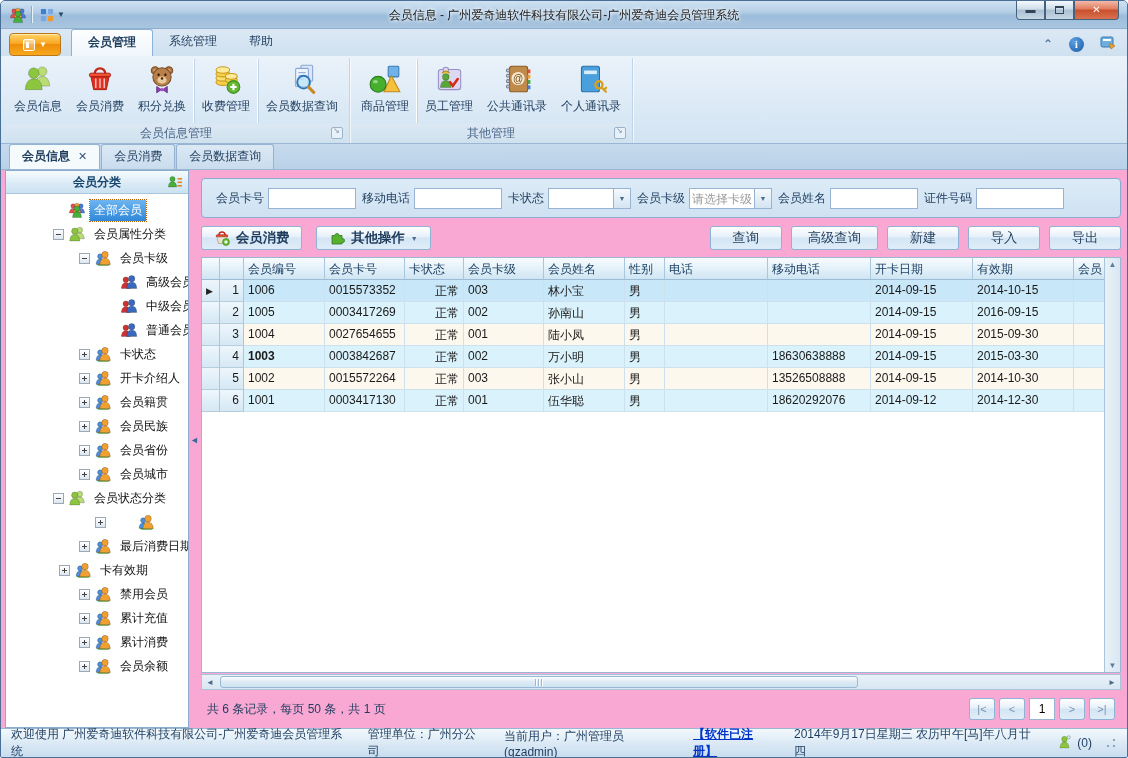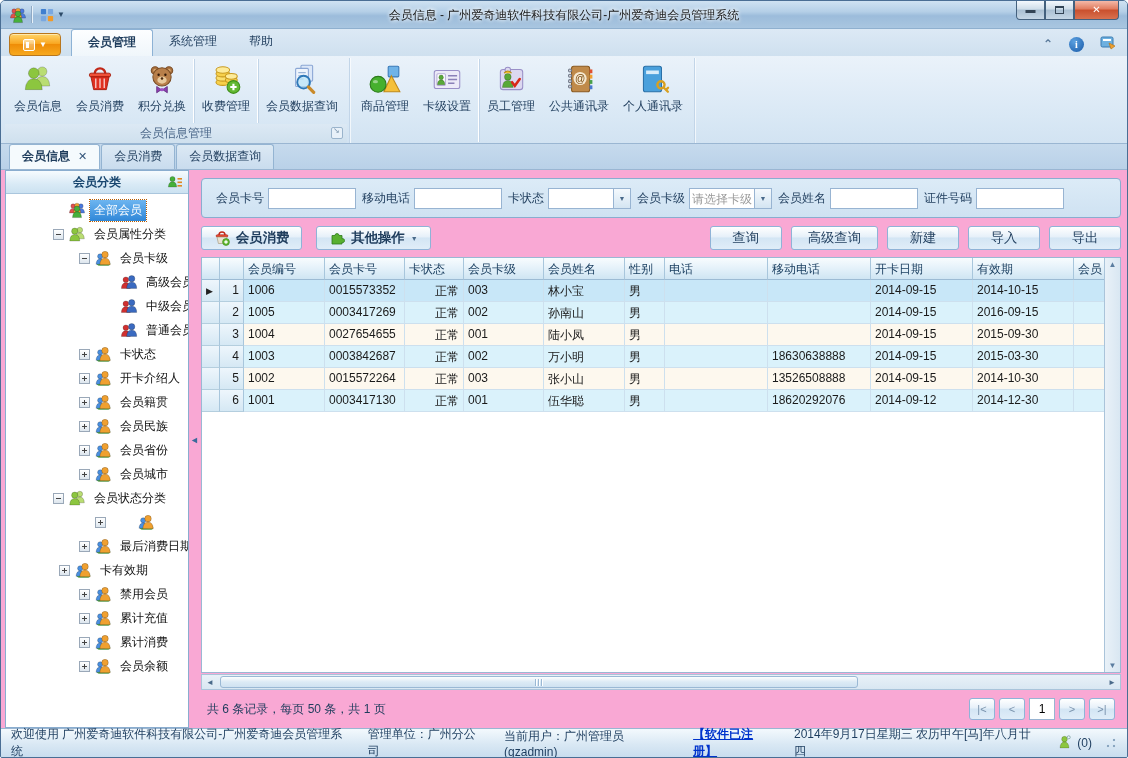--- a/index.html
+++ b/index.html
@@ -286,30 +286,20 @@
         <div class="rg-buttons">
           <div class="ribbon-btn">
             <span class="icon32"><svg viewBox="0 0 32 32">
                 <rect x="19" y="4" width="10" height="10" rx="1" fill="#6fb3e8" stroke="#3a7ab8"></rect>
                 <path d="M15 28 l7-15 8 15z" fill="#f5c03a" stroke="#c08a1a"></path>
                 <circle cx="9.5" cy="21" r="7.5" fill="#46b02e" stroke="#2d7a1c"></circle>
                 <ellipse cx="7" cy="18.5" rx="2.4" ry="1.6" fill="#ffffff70"></ellipse>
               </svg></span>
             <div class="rb-label">商品管理</div>
           </div>
-          <div class="ribbon-btn">
-            <span class="icon32"><svg viewBox="0 0 32 32">
-                <rect x="4" y="8" width="24" height="17" rx="2" fill="#eceaf8" stroke="#9a90c8"></rect>
-                <rect x="6.5" y="11" width="8" height="11" rx="1" fill="#fff" stroke="#b8b0d8"></rect>
-                <circle cx="10.5" cy="14.5" r="2.2" fill="#58a838" stroke="#00000040" stroke-width=".7"></circle>
-                <path d="M6.9799999999999995 21.32 Q7.199999999999999 16.810000000000002 10.5 16.810000000000002 Q13.8 16.810000000000002 14.02 21.32 Z" fill="#58a838" stroke="#00000040" stroke-width=".7"></path>
-                <path d="M17 13 h8.5 M17 16.5 h8.5 M17 20 h6" stroke="#8a80b8" stroke-width="1.4"></path>
-              </svg></span>
-            <div class="rb-label">卡级设置</div>
-          </div>
           <div class="ribbon-btn divided">
             <span class="icon32"><svg viewBox="0 0 32 32">
                 <rect x="6" y="7" width="21" height="19" rx="2.5" fill="#dcd8f0" stroke="#9a90c8"></rect>
                 <circle cx="13" cy="7.5" r="2.6" fill="#dcd8f0" stroke="#9a90c8"></circle>
                 <circle cx="13" cy="14" r="3.2" fill="#58a838" stroke="#00000040" stroke-width=".7"></circle>
                 <path d="M7.879999999999999 23.92 Q8.2 17.36 13 17.36 Q17.8 17.36 18.12 23.92 Z" fill="#58a838" stroke="#00000040" stroke-width=".7"></path>
                 <path d="M9.5 10.5 q3.5 -4 7 0" fill="#f0c030" stroke="#b88a10" stroke-width="1"></path>
                 <path d="M17 19 l2.6 3.4 4.6-6.4" fill="none" stroke="#d82818" stroke-width="2.4" stroke-linecap="round"></path>
               </svg></span>
             <div class="rb-label">员工管理</div>
@@ -332,20 +322,24 @@
           </div>
           <div class="ribbon-btn">
             <span class="icon32"><svg viewBox="0 0 32 32">
                 <rect x="7" y="4" width="17" height="24" rx="2" fill="#4aa0dc" stroke="#2a70a8"></rect>
                 <rect x="9.5" y="8" width="12" height="3.4" fill="#d8ecfa"></rect>
                 <circle cx="23.5" cy="21.5" r="3.4" fill="none" stroke="#d8a020" stroke-width="2.2"></circle>
                 <path d="M26 24 L30 28 M28.2 26.2 l2-2" stroke="#d8a020" stroke-width="2.2" stroke-linecap="round"></path>
               </svg></span>
             <div class="rb-label">个人通讯录</div>
           </div>
+        </div>
+        <div class="rg-footer">
+          <span>其他管理</span>
+          <span class="dialog-launcher"></span>
         </div>
       </div>
     </div>
 
   <div class="doc-tabs" id="doc-tabs">
       <div class="doc-tab active">
         <span>会员信息</span>
         <span class="doc-close">✕</span>
       </div>
       <div class="doc-tab">
@@ -727,21 +721,21 @@
               <div class="gcell" style="width: 40px;">男</div>
               <div class="gcell" style="width: 103px;"></div>
               <div class="gcell" style="width: 103px;"></div>
               <div class="gcell" style="width: 102px;">2014-09-15</div>
               <div class="gcell" style="width: 101px;">2015-09-30</div>
               <div class="gcell last"></div>
             </div>
             <div class="grid-row alt-blue">
               <div class="gcell rowhdr" style="width: 18px;"></div>
               <div class="gcell rowhdr num" style="width: 24px;">4</div>
-              <div class="gcell" style="width: 81px;">1003</div>
+              <div class="gcell" style="width: 81px; font-weight: bold;">1003</div>
               <div class="gcell" style="width: 80px;">0003842687</div>
               <div class="gcell right" style="width: 59px;">正常</div>
               <div class="gcell" style="width: 80px;">002</div>
               <div class="gcell" style="width: 81px;">万小明</div>
               <div class="gcell" style="width: 40px;">男</div>
               <div class="gcell" style="width: 103px;"></div>
               <div class="gcell" style="width: 103px;">18630638888</div>
               <div class="gcell" style="width: 102px;">2014-09-15</div>
               <div class="gcell" style="width: 101px;">2015-03-30</div>
               <div class="gcell last"></div>

